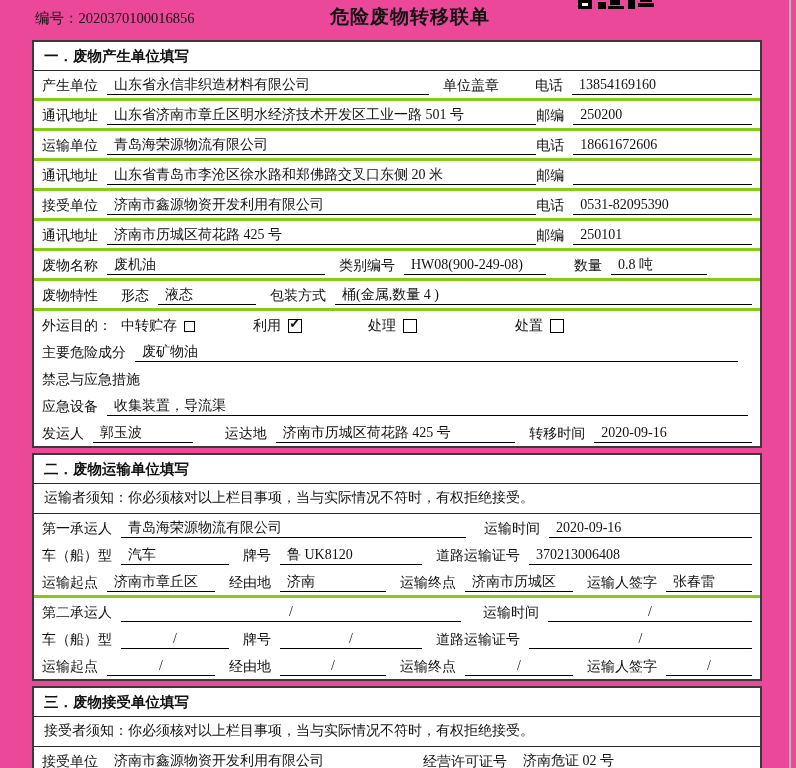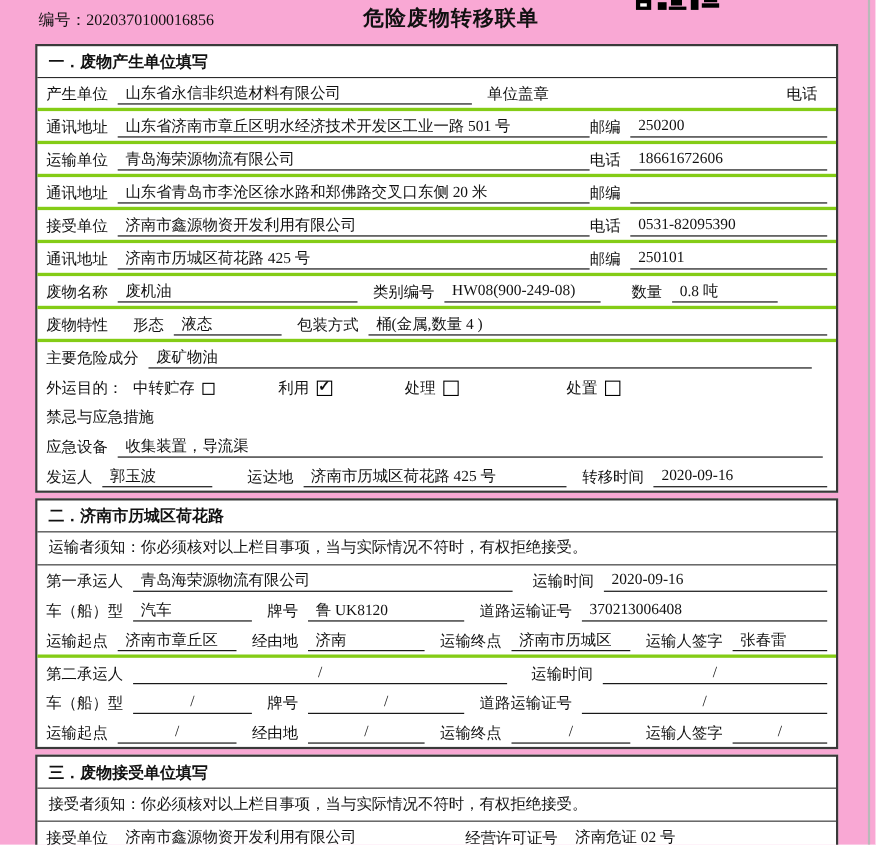--- a/index.html
+++ b/index.html
@@ -1,21 +1,21 @@
 <!DOCTYPE html>
 <html><head>
 <meta charset="utf-8">
 <style>
   html,body{margin:0;padding:0;background:#fff;}
   body{
     width:796px;height:768px;position:relative;overflow:hidden;
     font-family:"Liberation Serif","DejaVu Serif",serif;
     font-size:14px;color:#111;
   }
-  .page{position:absolute;inset:0;background:#f9a8d4;}
+  .page{position:absolute;inset:0;background:#ec4899;}
   .edge-line{position:absolute;top:0;left:789px;width:2px;height:768px;background:#b9b9b9;}
 
   
   .hdr{position:relative;height:38px;}
   .doc-no{position:absolute;left:35px;top:9px;font-size:14.5px;}
   .doc-title{position:absolute;left:330px;top:4px;font-size:19px;font-weight:bold;letter-spacing:1px;}
   .qr{position:absolute;left:578px;top:0;width:76px;height:9px;overflow:hidden;}
   .qr div{position:absolute;background:#000;}
 
   
@@ -66,20 +66,21 @@
 
     <div class="box">
       <div class="sec-title">一．废物产生单位填写</div>
 
       <div class="row bb">
         <span class="lb">产生单位</span>
         <span class="ul" style="width:322px;">山东省永信非织造材料有限公司</span>
         <span class="lb ml">单位盖章</span>
         <span class="sp"></span>
         <span class="lb">电话</span>
+        <span class="ul" style="width:180px;">13854169160</span>
       </div>
 
       <div class="row bb">
         <span class="lb">通讯地址</span>
         <span class="ul" style="width:432px;">山东省济南市章丘区明水经济技术开发区工业一路 501 号</span>
         <span class="sp"></span>
         <span class="lb">邮编</span>
         <span class="ul" style="width:180px;">250200</span>
       </div>
 
@@ -126,42 +127,42 @@
 
       <div class="row bb">
         <span class="lb">废物特性</span>
         <span class="lb ml">形态</span>
         <span class="ul" style="width:98px;">液态</span>
         <span class="lb ml">包装方式</span>
         <span class="ul grow">桶(金属,数量  4 )</span>
       </div>
 
       <div class="row">
-        <span class="lb">主要危险成分</span>
-        <span class="ul grow" style="margin-right:14px;">废矿物油</span>
-      </div>
-
-      <div class="row">
         <span class="lb">外运目的：</span>
         <span class="cbgrp">
           <span>中转贮存</span>
           <span class="cb small"></span>
         </span>
         <span class="cbgrp" style="margin-left:58px;">
           <span>利用</span>
           <span class="cb checked"></span>
         </span>
         <span class="cbgrp" style="margin-left:66px;">
           <span>处理</span>
           <span class="cb"></span>
         </span>
         <span class="cbgrp" style="margin-left:98px;">
           <span>处置</span>
           <span class="cb"></span>
         </span>
+      </div>
+
+      <div class="row">
+        <span class="lb">主要危险成分</span>
+        <span class="ul grow" style="margin-right:14px;">废矿物油</span>
       </div>
 
       <div class="row">
         <span class="lb">禁忌与应急措施</span>
       </div>
 
       <div class="row">
         <span class="lb">应急设备</span>
         <span class="ul grow" style="margin-right:4px;">收集装置，导流渠</span>
       </div>
@@ -170,21 +171,21 @@
         <span class="lb">发运人</span>
         <span class="ul" style="width:100px;">郭玉波</span>
         <span class="lb" style="margin-left:32px;">运达地</span>
         <span class="ul" style="width:240px;">济南市历城区荷花路 425 号</span>
         <span class="lb ml">转移时间</span>
         <span class="ul" style="width:158px;">2020-09-16</span>
       </div>
     </div>
 
     <div class="box">
-      <div class="sec-title">二．济南市历城区荷花路</div>
+      <div class="sec-title">二．废物运输单位填写</div>
       <div class="note">运输者须知：你必须核对以上栏目事项，当与实际情况不符时，有权拒绝接受。</div>
 
       <div class="row">
         <span class="lb">第一承运人</span>
         <span class="ul" style="width:345px;">青岛海荣源物流有限公司</span>
         <span class="lb" style="margin-left:18px;">运输时间</span>
         <span class="ul grow">2020-09-16</span>
       </div>
 
       <div class="row">

